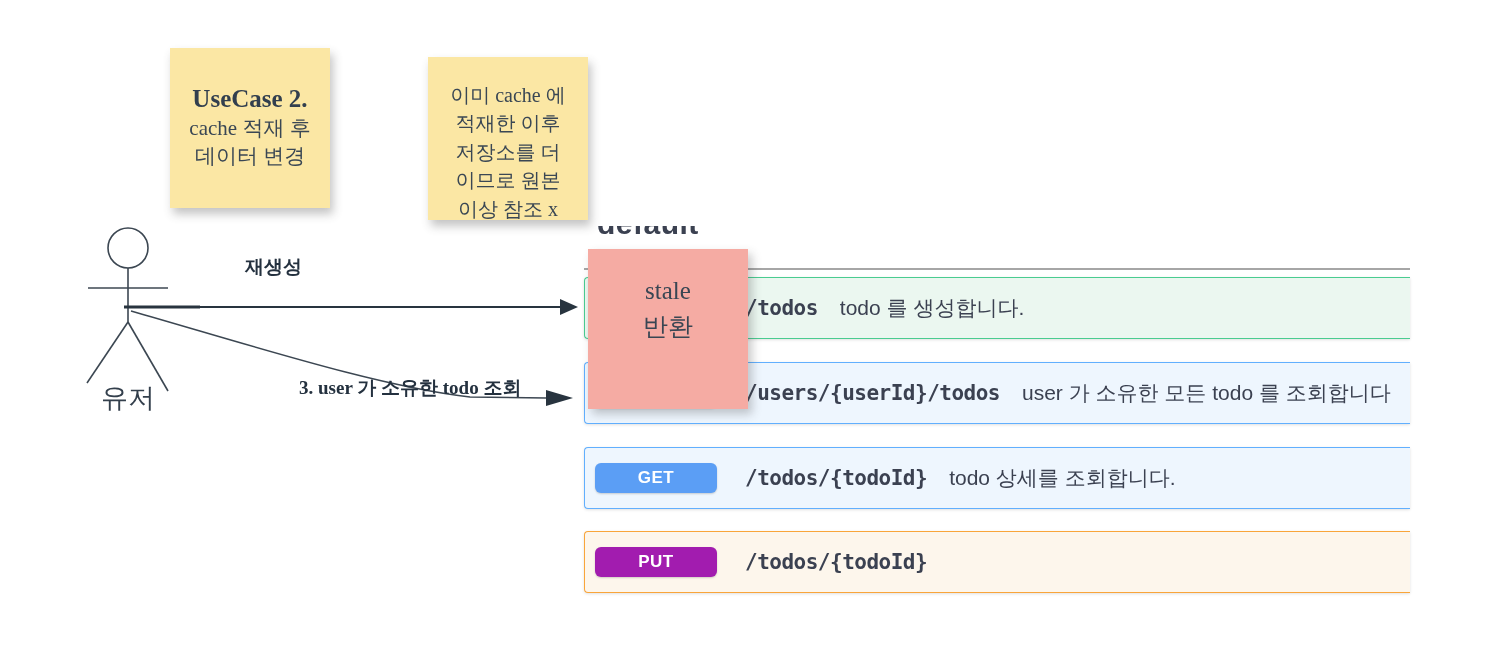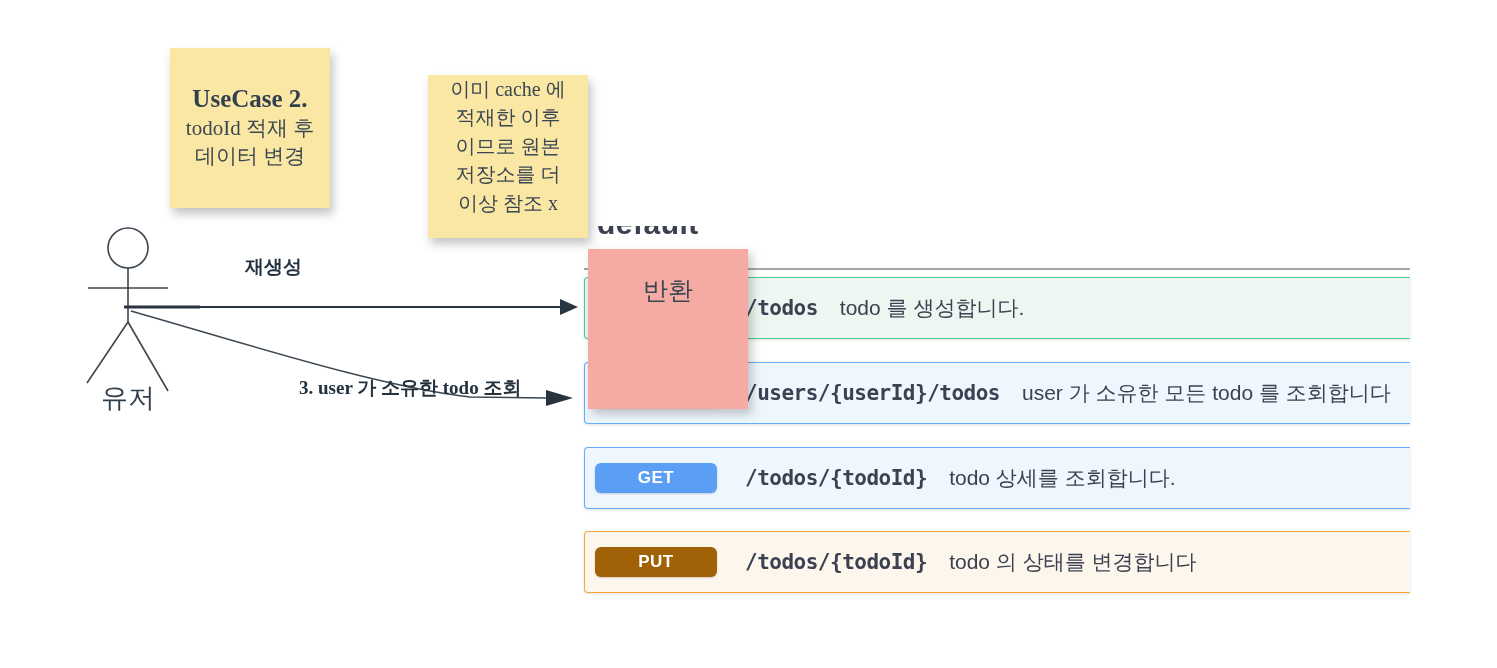--- a/index.html
+++ b/index.html
@@ -9,21 +9,21 @@
   }
   
   .note{
     position:absolute;text-align:center;color:#3a4754;
     font-family:"Liberation Serif", serif;
     box-shadow:3px 6px 9px rgba(60,60,60,.30);
   }
   #note-usecase{left:170px;top:48px;width:160px;height:160px;background:#fbe7a4;padding-top:36px;box-sizing:border-box;}
   #note-usecase .note-title{font-weight:bold;font-size:25px;color:#323f4e;line-height:1.2;}
   #note-usecase .note-line{font-size:21px;line-height:1.35;}
-  #note-cache{left:428px;top:75px;width:160px;height:163px;background:#fbe7a4;box-sizing:border-box;}
+  #note-cache{left:428px;top:57px;width:160px;height:163px;background:#fbe7a4;padding-top:24px;box-sizing:border-box;}
   #note-cache .note-line{font-size:20px;line-height:1.42;}
   #note-stale{left:588px;top:249px;width:160px;height:160px;background:#f5aba3;padding-top:24px;box-sizing:border-box;z-index:6;box-shadow:4px 5px 9px rgba(60,60,60,.28);}
   #note-stale .note-line{font-size:25px;line-height:1.42;color:#394653;}
 
   
   #default-header-clip{
     position:absolute;left:597px;top:226px;width:160px;height:17px;overflow:hidden;z-index:2;
   }
   #default-header-clip .hdr{
     display:block;position:relative;top:-19px;
@@ -44,21 +44,21 @@
   .op-row.put {top:531px;background:#fdf6ec;border-color:#f9a53a;}
 
   .method-badge{
     width:122px;height:30px;flex:0 0 122px;border-radius:6px;
     display:flex;align-items:center;justify-content:center;
     color:#ffffff;font-weight:bold;font-size:17px;letter-spacing:.5px;
     box-shadow:0 1px 2px rgba(0,0,0,.18);
   }
   .method-badge.m-post{background:#49cc90;}
   .method-badge.m-get{background:#5b9ef5;}
-  .method-badge.m-put{background:#a16207;}
+  .method-badge.m-put{background:#a21caf;}
 
   .op-path{
     margin-left:28px;
     font-family:"DejaVu Sans Mono", monospace;
     font-weight:bold;font-size:21px;color:#3b4151;letter-spacing:-0.5px;white-space:nowrap;
   }
   .op-desc{margin-left:22px;font-size:21px;color:#3b4151;white-space:nowrap;}
 
   
   #diagram-svg{position:absolute;left:0;top:0;z-index:3;}
@@ -92,21 +92,20 @@
 
 <div class="op-row get2">
   <div class="method-badge m-get">GET</div>
   <div class="op-path">/todos/{todoId}</div>
   <div class="op-desc">todo 상세를 조회합니다.</div>
 </div>
 
 <div class="op-row put">
   <div class="method-badge m-put">PUT</div>
   <div class="op-path">/todos/{todoId}</div>
-  <div class="op-desc">todo 의 상태를 변경합니다</div>
 </div>
 
 <svg id="diagram-svg" width="600" height="430" viewBox="0 0 600 430">
   <g stroke="#3c4752" fill="none" stroke-width="1.6">
     <circle cx="128" cy="248" r="20"></circle>
     <line x1="128" y1="268" x2="128" y2="322"></line>
     <line x1="88" y1="288" x2="168" y2="288"></line>
     <line x1="128" y1="322" x2="87" y2="383"></line>
     <line x1="128" y1="322" x2="168" y2="391"></line>
   </g>
@@ -122,27 +121,28 @@
   <text x="128" y="407" text-anchor="middle" font-family="Liberation Serif, serif" font-size="27" fill="#333f4c">유저</text>
 </svg>
 
 <div id="arrow1-label" class="arrow-label">
   <div class="l2">재생성</div>
 </div>
 <div id="arrow3-label" class="arrow-label">3. user 가 소유한 todo 조회</div>
 
 <div id="note-usecase" class="note">
   <div class="note-title">UseCase 2.</div>
-  <div class="note-line">todoId 적재 후</div>
+  <div class="note-line">cache 적재 후</div>
   <div class="note-line">데이터 변경</div>
 </div>
 
 <div id="note-cache" class="note">
   <div class="note-line">이미 cache 에</div>
   <div class="note-line">적재한 이후</div>
+  <div class="note-line">저장소를 더</div>
   <div class="note-line">이므로 원본</div>
-  <div class="note-line">저장소를 더</div>
   <div class="note-line">이상 참조 x</div>
 </div>
 
 <div id="note-stale" class="note">
+  <div class="note-line">stale</div>
   <div class="note-line">반환</div>
 </div>
 
 </body></html>

